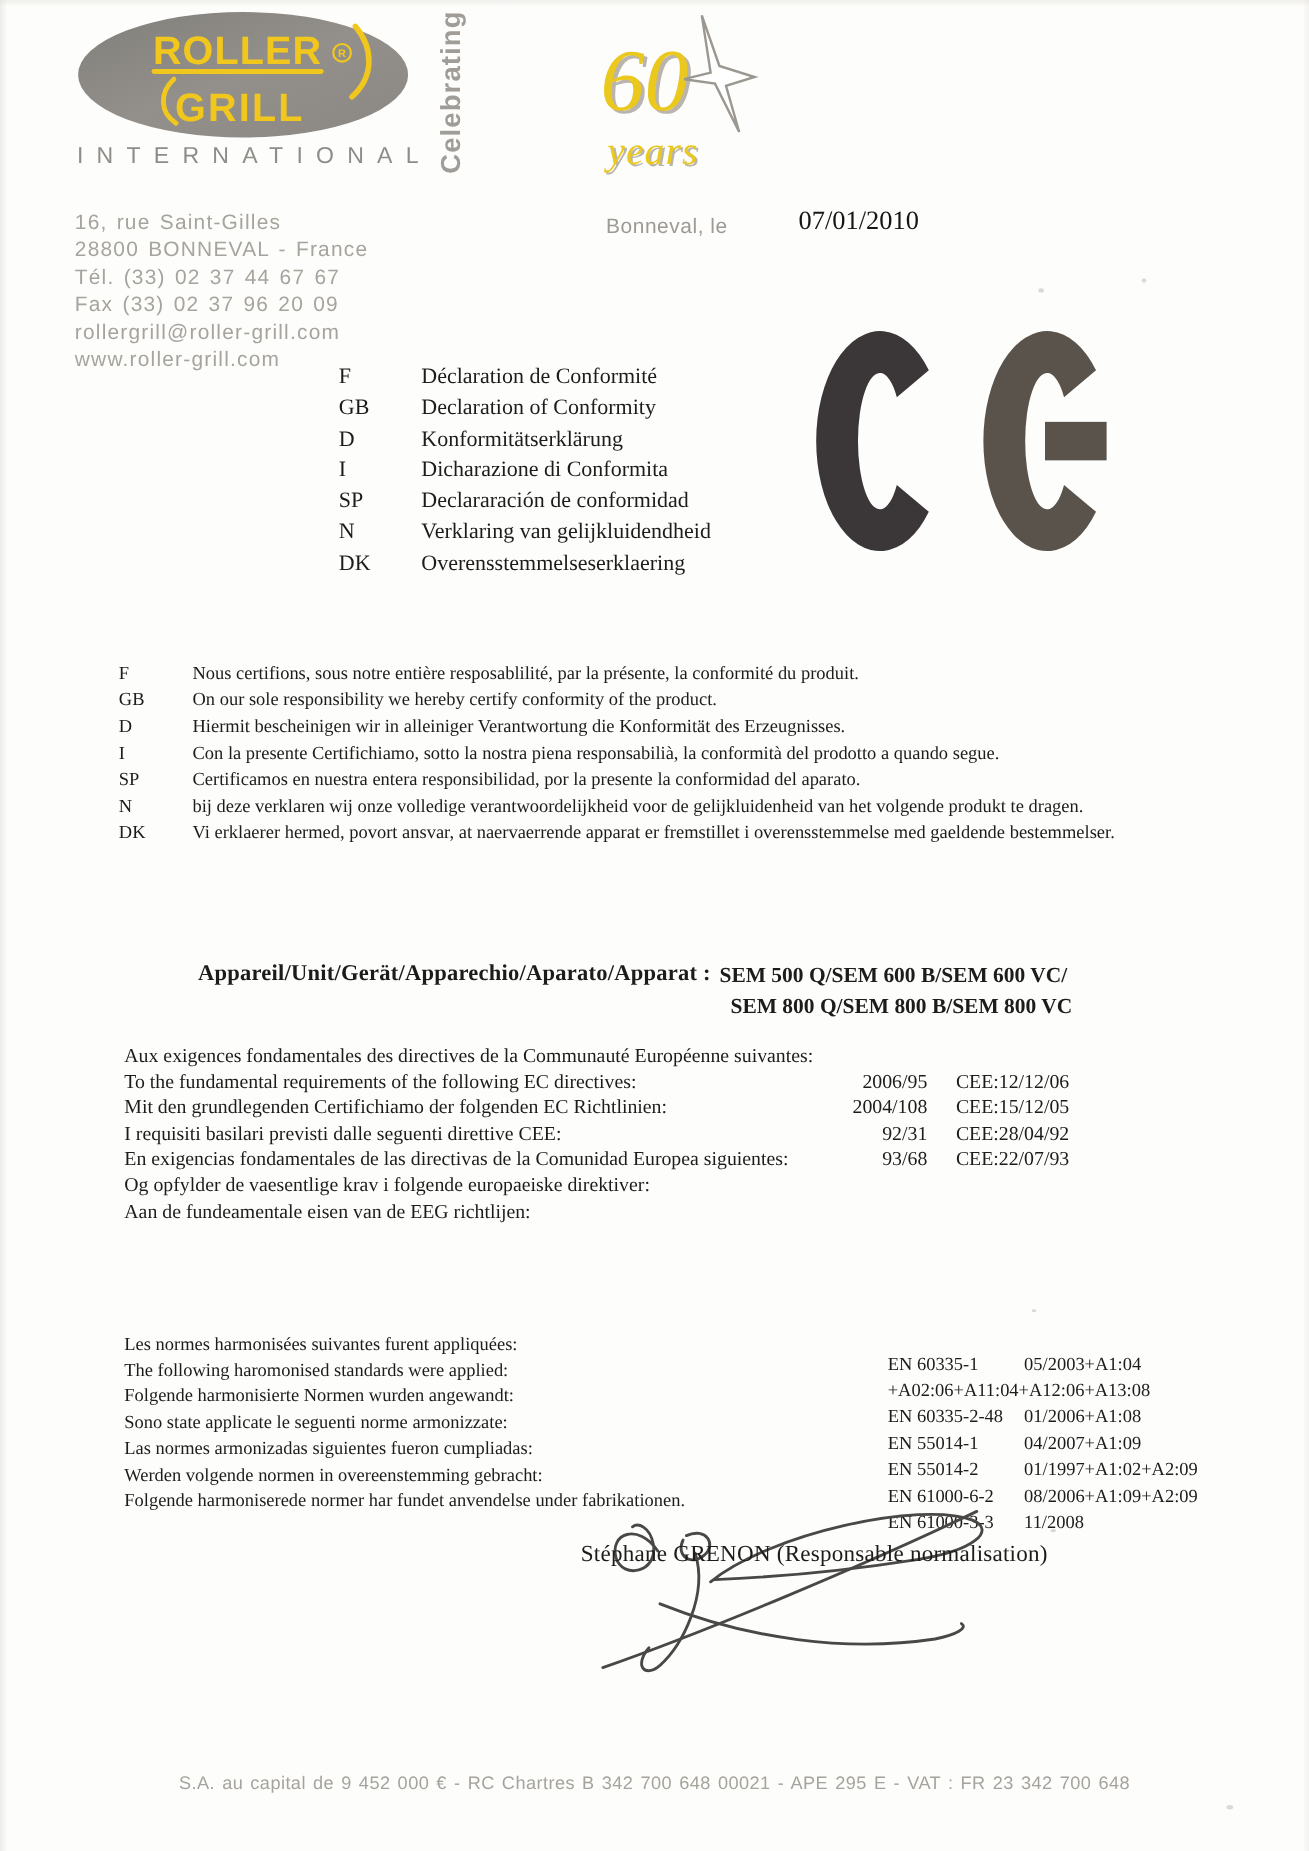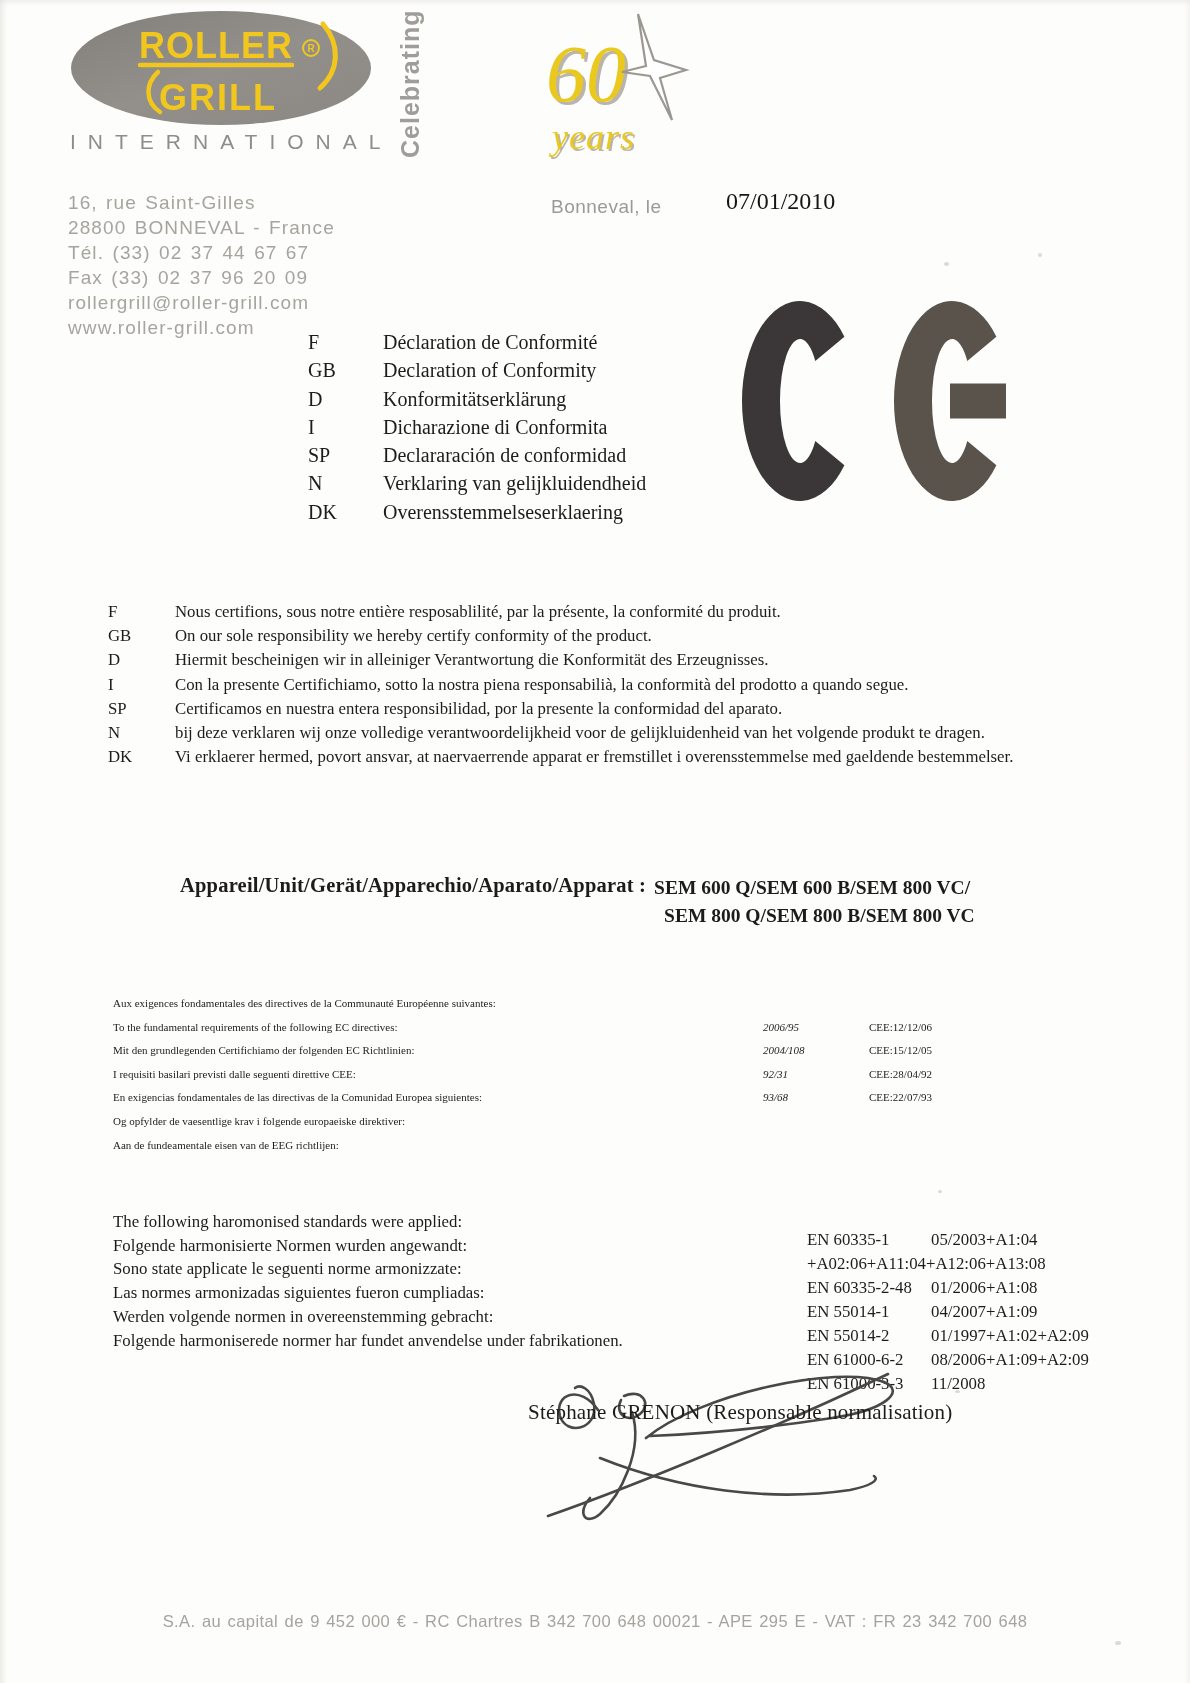--- a/index.html
+++ b/index.html
@@ -69,25 +69,25 @@
   .statements .code{width:67px;flex:0 0 67px;}
   .statements .txt{flex:1;}
 
   
   .product{position:absolute;left:180px;top:874px;display:flex;font-weight:bold;}
   .product .label{font-size:20.5px;white-space:nowrap;letter-spacing:.2px;}
   .product .models{margin-left:8px;font-size:19.5px;line-height:28px;}
   .product .models .m2{padding-left:10px;}
 
   
-  .directives{position:absolute;left:113px;top:992px;width:960px;
-    font-size:11px;line-height:23.6px;}
+  .directives{position:absolute;left:113px;top:948px;width:960px;
+    font-size:18px;line-height:23.6px;}
   .directives .row{display:flex;}
   .directives .d-txt{width:650px;flex:0 0 650px;}
-  .directives .d-num{width:80px;flex:0 0 80px;font-style:italic;}
+  .directives .d-num{width:80px;flex:0 0 80px;text-align:right;}
   .directives .d-cee{margin-left:26px;}
 
   
   .standards-left{position:absolute;left:113px;top:1210px;width:640px;
     font-size:16.8px;line-height:23.7px;}
   .standards-right{position:absolute;left:783px;top:1228px;width:330px;
     font-size:16.8px;line-height:24px;white-space:nowrap;}
   .standards-right .code{display:inline-block;min-width:124px;margin-left:24px;}
 
   
@@ -216,21 +216,21 @@
       </div>
     <div class="row">
         <span class="code">DK</span>
         <span class="txt">Vi erklaerer hermed, povort ansvar, at naervaerrende apparat er fremstillet i overensstemmelse med gaeldende bestemmelser.</span>
       </div>
   </div>
 
   <div class="product">
     <span class="label">Appareil/Unit/Gerät/Apparechio/Aparato/Apparat :</span>
     <span class="models">
-      <div class="m1">SEM 600 Q/SEM 600 B/SEM 800 VC/</div>
+      <div class="m1">SEM 500 Q/SEM 600 B/SEM 600 VC/</div>
       <div class="m2">SEM 800 Q/SEM 800 B/SEM 800 VC</div>
     </span>
   </div>
 
   <div class="directives">
     <div class="row">
         <span class="d-txt">Aux exigences fondamentales des directives de la Communauté Européenne suivantes:</span>
         <span class="d-num"></span>
         <span class="d-cee"></span>
       </div>
@@ -260,20 +260,21 @@
         <span class="d-cee"></span>
       </div>
     <div class="row">
         <span class="d-txt">Aan de fundeamentale eisen van de EEG richtlijen:</span>
         <span class="d-num"></span>
         <span class="d-cee"></span>
       </div>
   </div>
 
   <div class="standards-left">
+    <div>Les normes harmonisées suivantes furent appliquées:</div>
     <div>The following haromonised standards were applied:</div>
     <div>Folgende harmonisierte Normen wurden angewandt:</div>
     <div>Sono state applicate le seguenti norme armonizzate:</div>
     <div>Las normes armonizadas siguientes fueron cumpliadas:</div>
     <div>Werden volgende normen in overeenstemming gebracht:</div>
     <div>Folgende harmoniserede normer har fundet anvendelse under fabrikationen.</div>
   </div>
   <div class="standards-right">
     <div><span class="code">EN 60335-1</span><span>05/2003+A1:04</span></div>
     <div><span class="code">+A02:06+A11:04+A12:06+A13:08</span><span></span></div>

